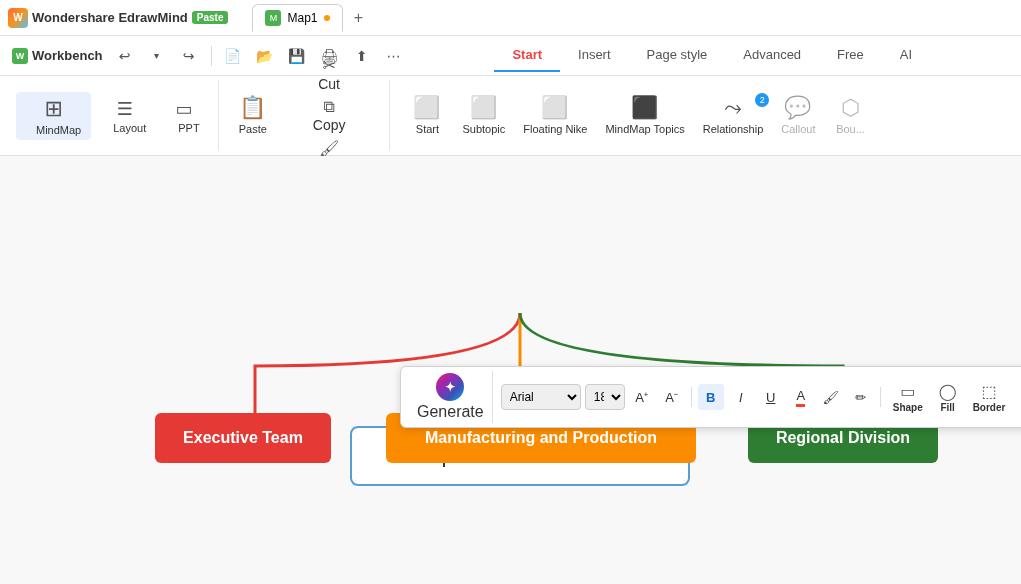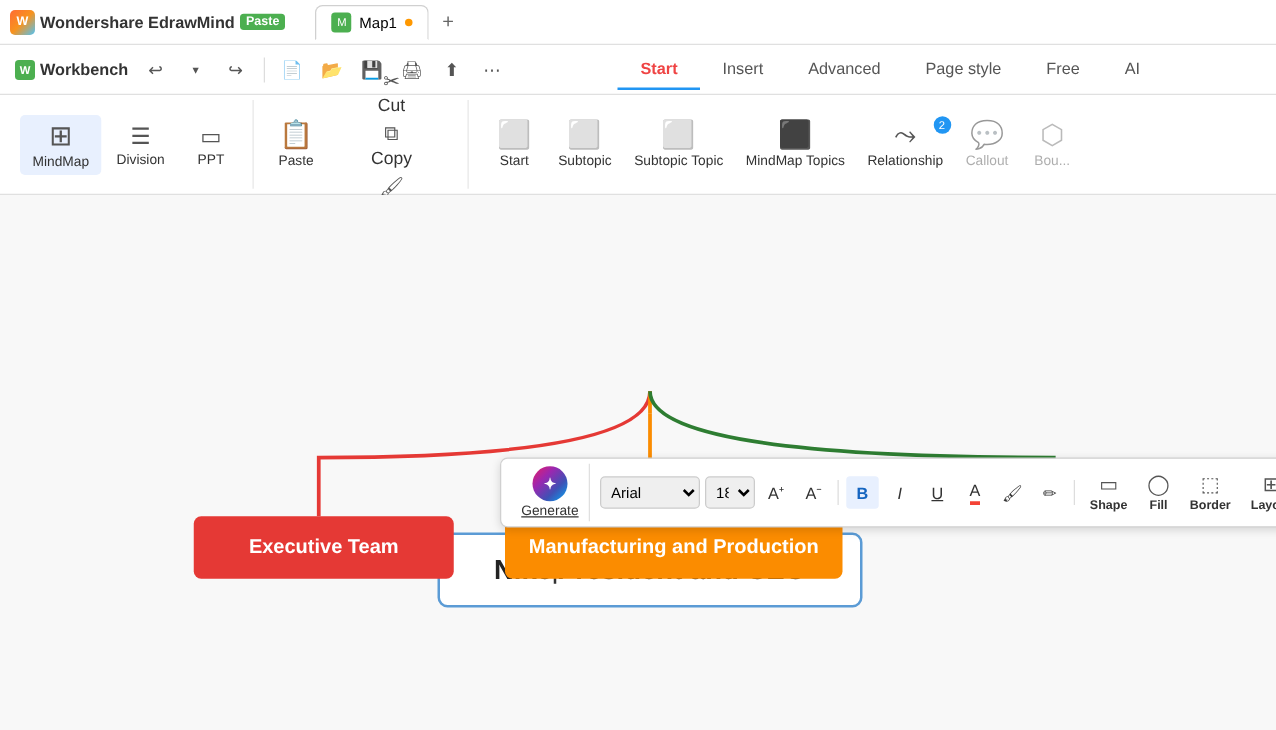--- a/index.html
+++ b/index.html
@@ -81,39 +81,39 @@
     .ribbon-item.large { min-width: 44px; }
     .ribbon-sm { display:flex;flex-direction:column;align-items:center;justify-content:center; cursor:pointer; padding:2px 6px; border-radius:4px; gap:1px; }
     .ribbon-sm-icon { font-size:16px; color:#555; }
     .ribbon-sm-label { font-size:14px; color:#333; white-space:nowrap; }
     .view-item {
       display:flex;flex-direction:column;align-items:center;cursor:pointer;
       padding:4px 10px;border-radius:4px;gap:2px;min-width:50px;
     }
     .view-item.active { background:#e8f0fe; }
     .view-icon { font-size:22px; color:#555; }
-    .view-label { font-size:11px; color:#333; }
+    .view-label { font-size:11px; color:#333;margin-left:10px; }
 
     
     .format-toolbar {
       position: absolute; top: 210px; left: 400px;
       background: #fff; border: 1px solid #d0d0d0; border-radius: 6px;
       box-shadow: 0 2px 8px rgba(0,0,0,0.15);
       display: flex; align-items: center; padding: 4px 8px; gap: 4px;
       z-index: 10;
     }
     .ft-generate {
       display:flex;flex-direction:column;align-items:center;gap:2px;
       padding:2px 8px; cursor:pointer; border-right:1px solid #e0e0e0; margin-right:4px;
     }
     .ft-gen-icon {
       width:28px;height:28px;background:linear-gradient(135deg,#e91e63,#9c27b0,#3f51b5,#03a9f4);
       border-radius:50%;display:flex;align-items:center;justify-content:center;color:white;font-size:12px;font-weight:bold;
     }
-    .ft-gen-label { font-size:11px;color:#333;text-decoration:underline; }
+    .ft-gen-label { font-size:16px;color:#333; }
     .ft-font-select {
       border:1px solid #ccc;border-radius:4px;padding:2px 4px;font-size:12px;height:26px;width:80px;
     }
     .ft-font-size { border:1px solid #ccc;border-radius:4px;padding:2px 4px;font-size:12px;height:26px;width:40px; }
     .ft-btn { padding:2px 4px;cursor:pointer;border-radius:3px;font-size:13px;color:#333;display:flex;align-items:center;justify-content:center;height:26px;width:26px; }
     .ft-btn.bold{font-weight:bold;}
     .ft-btn.active{background:#e8f0fe;color:#1565c0;}
     .ft-sep{width:1px;height:20px;background:#ddd;margin:0 2px;}
     .ft-icon-btn{display:flex;flex-direction:column;align-items:center;cursor:pointer;padding:2px 6px;border-radius:4px;gap:1px;}
     .ft-icon-btn-icon{font-size:16px;color:#555;}
@@ -202,37 +202,37 @@
     <div class="tb-btn">📄</div>
     <div class="tb-btn">📂</div>
     <div class="tb-btn">💾</div>
     <div class="tb-btn">🖨</div>
     <div class="tb-btn">⬆</div>
     <div class="tb-btn">⋯</div>
   </div>
   <nav class="nav-tabs">
     <div class="nav-tab active">Start</div>
     <div class="nav-tab">Insert</div>
+    <div class="nav-tab">Page style</div>
     <div class="nav-tab">Advanced</div>
-    <div class="nav-tab">Page style</div>
     <div class="nav-tab">Free</div>
     <div class="nav-tab">AI</div>
   </nav>
 </div>
 
 <div class="ribbon">
 
   <div class="ribbon-group">
     <div class="view-item active">
       <span class="view-icon">⊞</span>
       <span class="view-label">MindMap</span>
     </div>
     <div class="view-item">
       <span class="view-icon" style="font-size:18px;">☰</span>
-      <span class="view-label">Division</span>
+      <span class="view-label">Layout</span>
     </div>
     <div class="view-item">
       <span class="view-icon" style="font-size:18px;">▭</span>
       <span class="view-label">PPT</span>
     </div>
   </div>
 
   <div class="ribbon-group">
     <div class="ribbon-item large">
       <span class="ribbon-icon">📋</span>
@@ -258,21 +258,21 @@
     <div class="ribbon-item">
       <span style="font-size:22px;color:#555;">⬜</span>
       <span class="ribbon-label">Start</span>
     </div>
     <div class="ribbon-item">
       <span style="font-size:22px;color:#555;">⬜</span>
       <span class="ribbon-label">Subtopic</span>
     </div>
     <div class="ribbon-item">
       <span style="font-size:22px;color:#555;">⬜</span>
-      <span class="ribbon-label">Subtopic Topic</span>
+      <span class="ribbon-label">Floating Nike</span>
     </div>
     <div class="ribbon-item">
       <span style="font-size:22px;color:#555;">⬛</span>
       <span class="ribbon-label">MindMap Topics</span>
     </div>
     <div class="ribbon-item" style="position:relative;">
       <span style="font-size:22px;color:#555;">⤳</span>
       <span class="ribbon-label">Relationship</span>
       <span style="position:absolute;top:2px;right:2px;background:#2196f3;color:white;font-size:9px;width:14px;height:14px;border-radius:50%;display:flex;align-items:center;justify-content:center;">2</span>
     </div>
@@ -342,20 +342,23 @@
   </div>
 
   <div class="central-topic">
     <span>Nike </span>
       <span class="cursor-blink"></span>
       <span>President and CEO</span>
   </div>
 
   <div class="collapse-circle" style="left:512px;top:216px;">−</div>
 
-  <div class="child-topic child-red" style="left:155px;top:257px;width:208px;text-align:right;">
+  <div class="child-topic child-red" style="left:155px;top:257px;width:176px;text-align:right;">
     <span>Executive Team</span>
   </div>
-  <div class="child-topic child-yellow" style="left:386px;top:257px;width:270px;margin-left:18px;">
+  <div class="child-topic child-yellow" style="left:386px;top:257px;width:310px;">
     <span>Manufacturing and Production</span>
   </div>
+  <div class="child-topic child-green" style="left:748px;top:257px;width:190px;">
+    <span>Regional Division</span>
+  </div>
 
 </div>
 
 </body></html>

